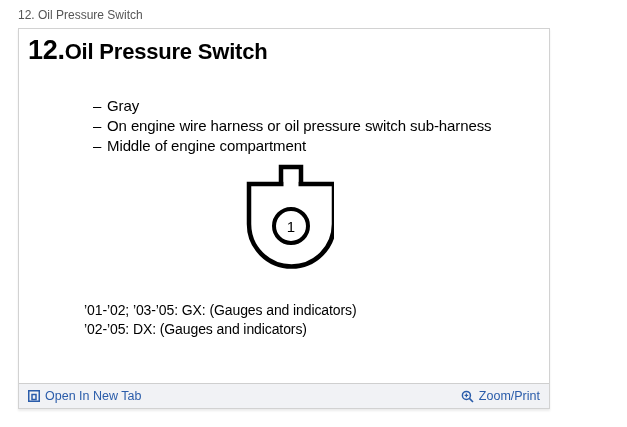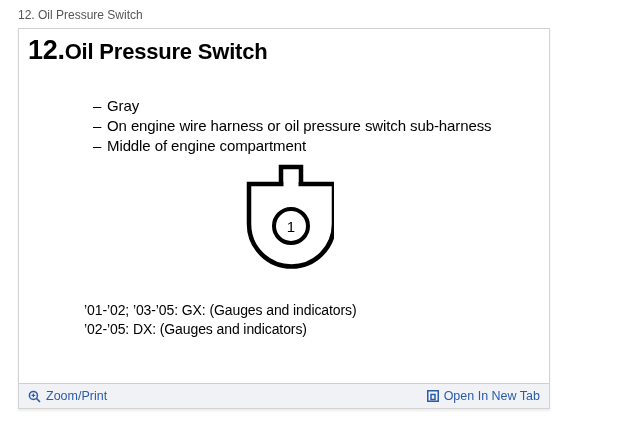--- a/index.html
+++ b/index.html
@@ -188,34 +188,34 @@
       <div class="wires">
         <div class="wire-sub">’01-’02; ’03-’05: GX: (Gauges and indicators)</div>
         <div class="wire-sub">’02-’05: DX: (Gauges and indicators)</div>
       </div>
 
     </div>
 
     <div class="footer">
       <div class="foot-link">
         <span>
+          <svg width="12" height="12" viewBox="0 0 12 12">
+            <rect x="0.75" y="0.75" width="10.5" height="10.5" fill="none" stroke="#2a5caa" stroke-width="1.5"></rect>
+            <rect x="4" y="4.5" width="4" height="5" fill="none" stroke="#2a5caa" stroke-width="1.5"></rect>
+          </svg>
+        </span>
+        <span>Open In New Tab</span>
+      </div>
+      <div class="foot-link">
+        <span>
           <svg width="13" height="13" viewBox="0 0 13 13">
             <circle cx="5.4" cy="5.4" r="4" fill="none" stroke="#2a5caa" stroke-width="1.5"></circle>
             <line x1="3.6" y1="5.4" x2="7.2" y2="5.4" stroke="#2a5caa" stroke-width="1.2"></line>
             <line x1="5.4" y1="3.6" x2="5.4" y2="7.2" stroke="#2a5caa" stroke-width="1.2"></line>
             <line x1="8.4" y1="8.4" x2="12" y2="12" stroke="#2a5caa" stroke-width="1.6"></line>
           </svg>
         </span>
         <span>Zoom/Print</span>
       </div>
-      <div class="foot-link">
-        <span>
-          <svg width="12" height="12" viewBox="0 0 12 12">
-            <rect x="0.75" y="0.75" width="10.5" height="10.5" fill="none" stroke="#2a5caa" stroke-width="1.5"></rect>
-            <rect x="4" y="4.5" width="4" height="5" fill="none" stroke="#2a5caa" stroke-width="1.5"></rect>
-          </svg>
-        </span>
-        <span>Open In New Tab</span>
-      </div>
     </div>
 
   </div>
 </div>
 
 </body></html>

